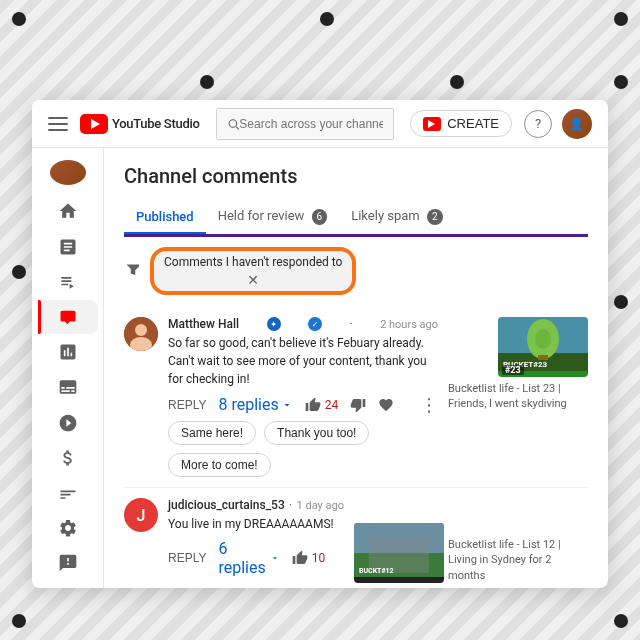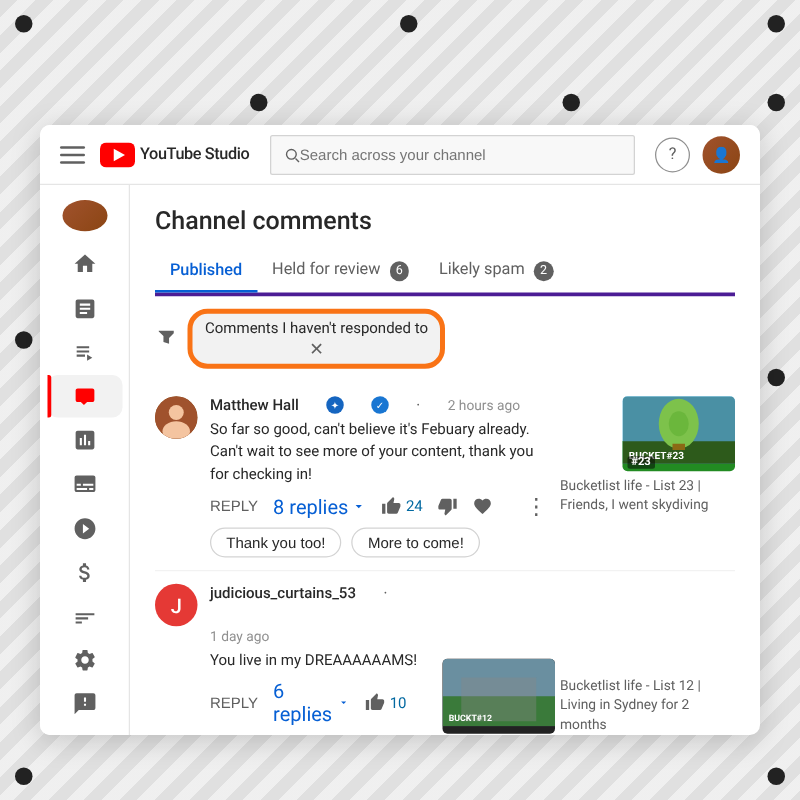--- a/index.html
+++ b/index.html
@@ -313,23 +313,24 @@
     }
 
     .comment-body {
       flex: 1;
       min-width: 0;
     }
 
     .comment-header {
       display: flex;
       align-items: center;
-      gap: 22px;
+      gap: 0;
       margin-bottom: 3px;
       flex-wrap: wrap;
+      justify-content: space-between;
     }
     .comment-author {
       font-size: 12px;
       font-weight: 500;
       color: #282828;
     }
     .comment-time {
       font-size: 11px;
       color: #909090;
     }
@@ -361,21 +362,21 @@
       cursor: pointer;
       display: flex;
       align-items: center;
       gap: 2px;
     }
     .like-group {
       display: flex;
       align-items: center;
       gap: 4px;
     }
-    .like-count { font-size: 12px; color: #0369a1; }
+    .like-count { font-size: 12px; color: #b91c1c; }
     .more-btn {
       margin-left: auto;
       cursor: pointer;
       color: #606060;
       font-size: 18px;
     }
 
     .quick-reply-btns {
       display: flex;
       gap: 8px;
@@ -462,20 +463,24 @@
       </svg>
       <span class="studio-text">YouTube Studio</span>
     </div>
     <div class="search-bar">
       <svg width="14" height="14" viewBox="0 0 24 24" fill="none" stroke="#606060" stroke-width="2">
         <circle cx="11" cy="11" r="7"></circle>
           <line x1="17" y1="17" x2="22" y2="22"></line>
       </svg>
       <input type="text" placeholder="Search across your channel" style="">
     </div>
+    <button class="create-btn">
+      <div class="create-icon-rect"></div>
+      <span>CREATE</span>
+    </button>
     <div class="help-btn">
       <span>?</span>
     </div>
     <div class="avatar-circle">
       <span>👤</span>
     </div>
   </div>
 
   <div class="main-layout">
 
@@ -616,20 +621,21 @@
             </div>
             <svg width="16" height="16" viewBox="0 0 24 24" fill="#606060">
                 <path d="M15 3H6c-.83 0-1.54.5-1.84 1.22l-3.02 7.05c-.09.23-.14.47-.14.73v1.91l.01.01L1 14c0 1.1.9 2 2 2h6.31l-.95 4.57-.03.32c0 .41.17.79.44 1.06L9.83 23l6.59-6.59c.36-.36.58-.86.58-1.41V5c0-1.1-.9-2-2-2zm4 0v12h4V3h-4z"></path>
               </svg>
             <svg width="16" height="16" viewBox="0 0 24 24" fill="#606060">
                 <path d="M12 21.35l-1.45-1.32C5.4 15.36 2 12.28 2 8.5 2 5.42 4.42 3 7.5 3c1.74 0 3.41.81 4.5 2.09C13.09 3.81 14.76 3 16.5 3 19.58 3 22 5.42 22 8.5c0 3.78-3.4 6.86-8.55 11.54L12 21.35z"></path>
               </svg>
             <span class="more-btn">⋮</span>
           </div>
           <div class="quick-reply-btns">
+            <button class="quick-reply-btn">Same here!</button>
             <button class="quick-reply-btn">Thank you too!</button>
             <button class="quick-reply-btn">More to come!</button>
           </div>
         </div>
 
         <div style="display:flex;flex-direction:column;gap:4px;align-items:flex-end;">
           <div class="comment-thumbnail thumb-balloon">
             
             <svg width="90" height="54" viewBox="0 0 90 54">
               <rect width="90" height="54" fill="#4a90a4"></rect>

